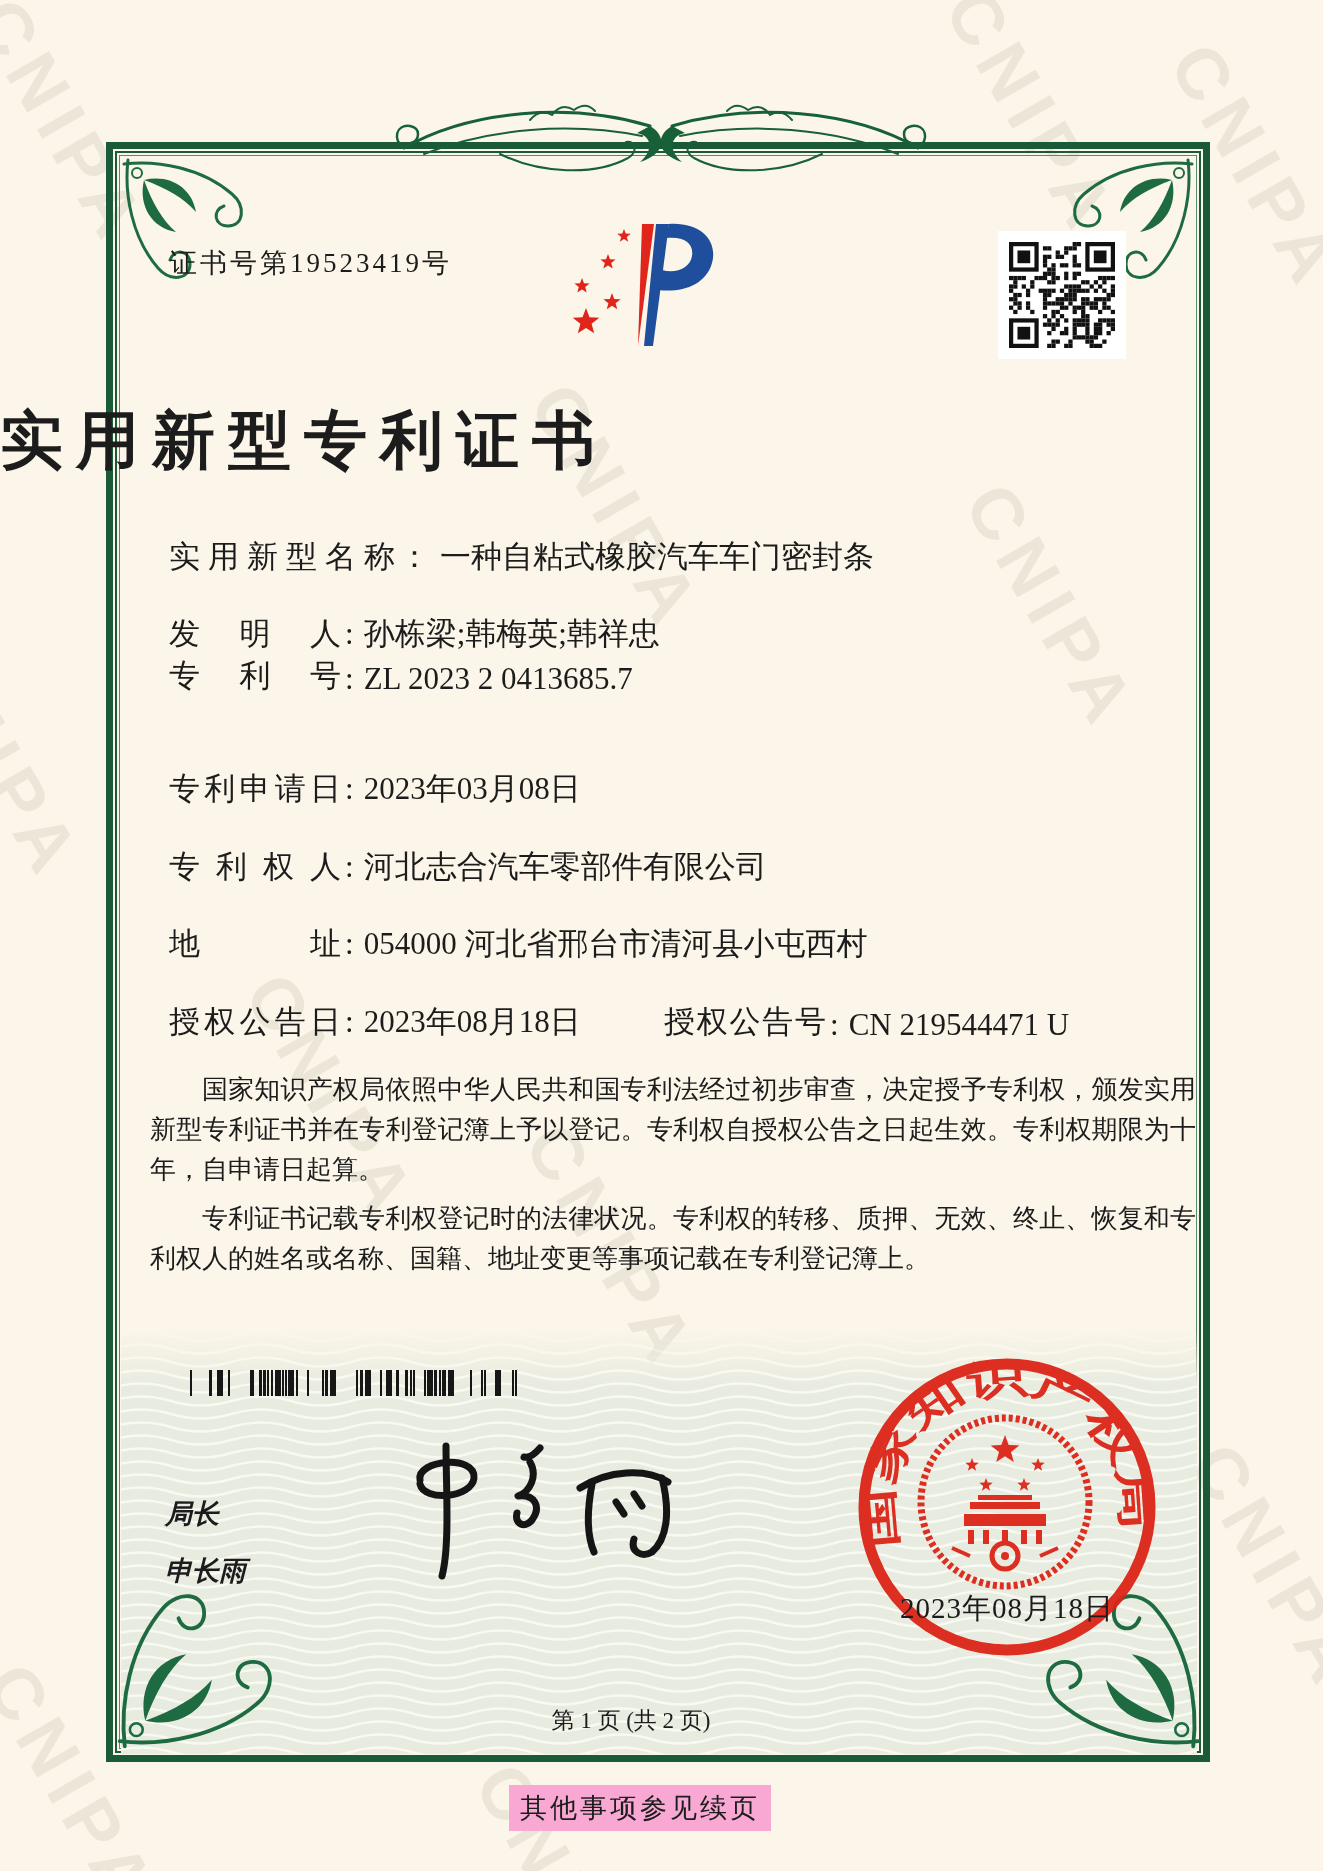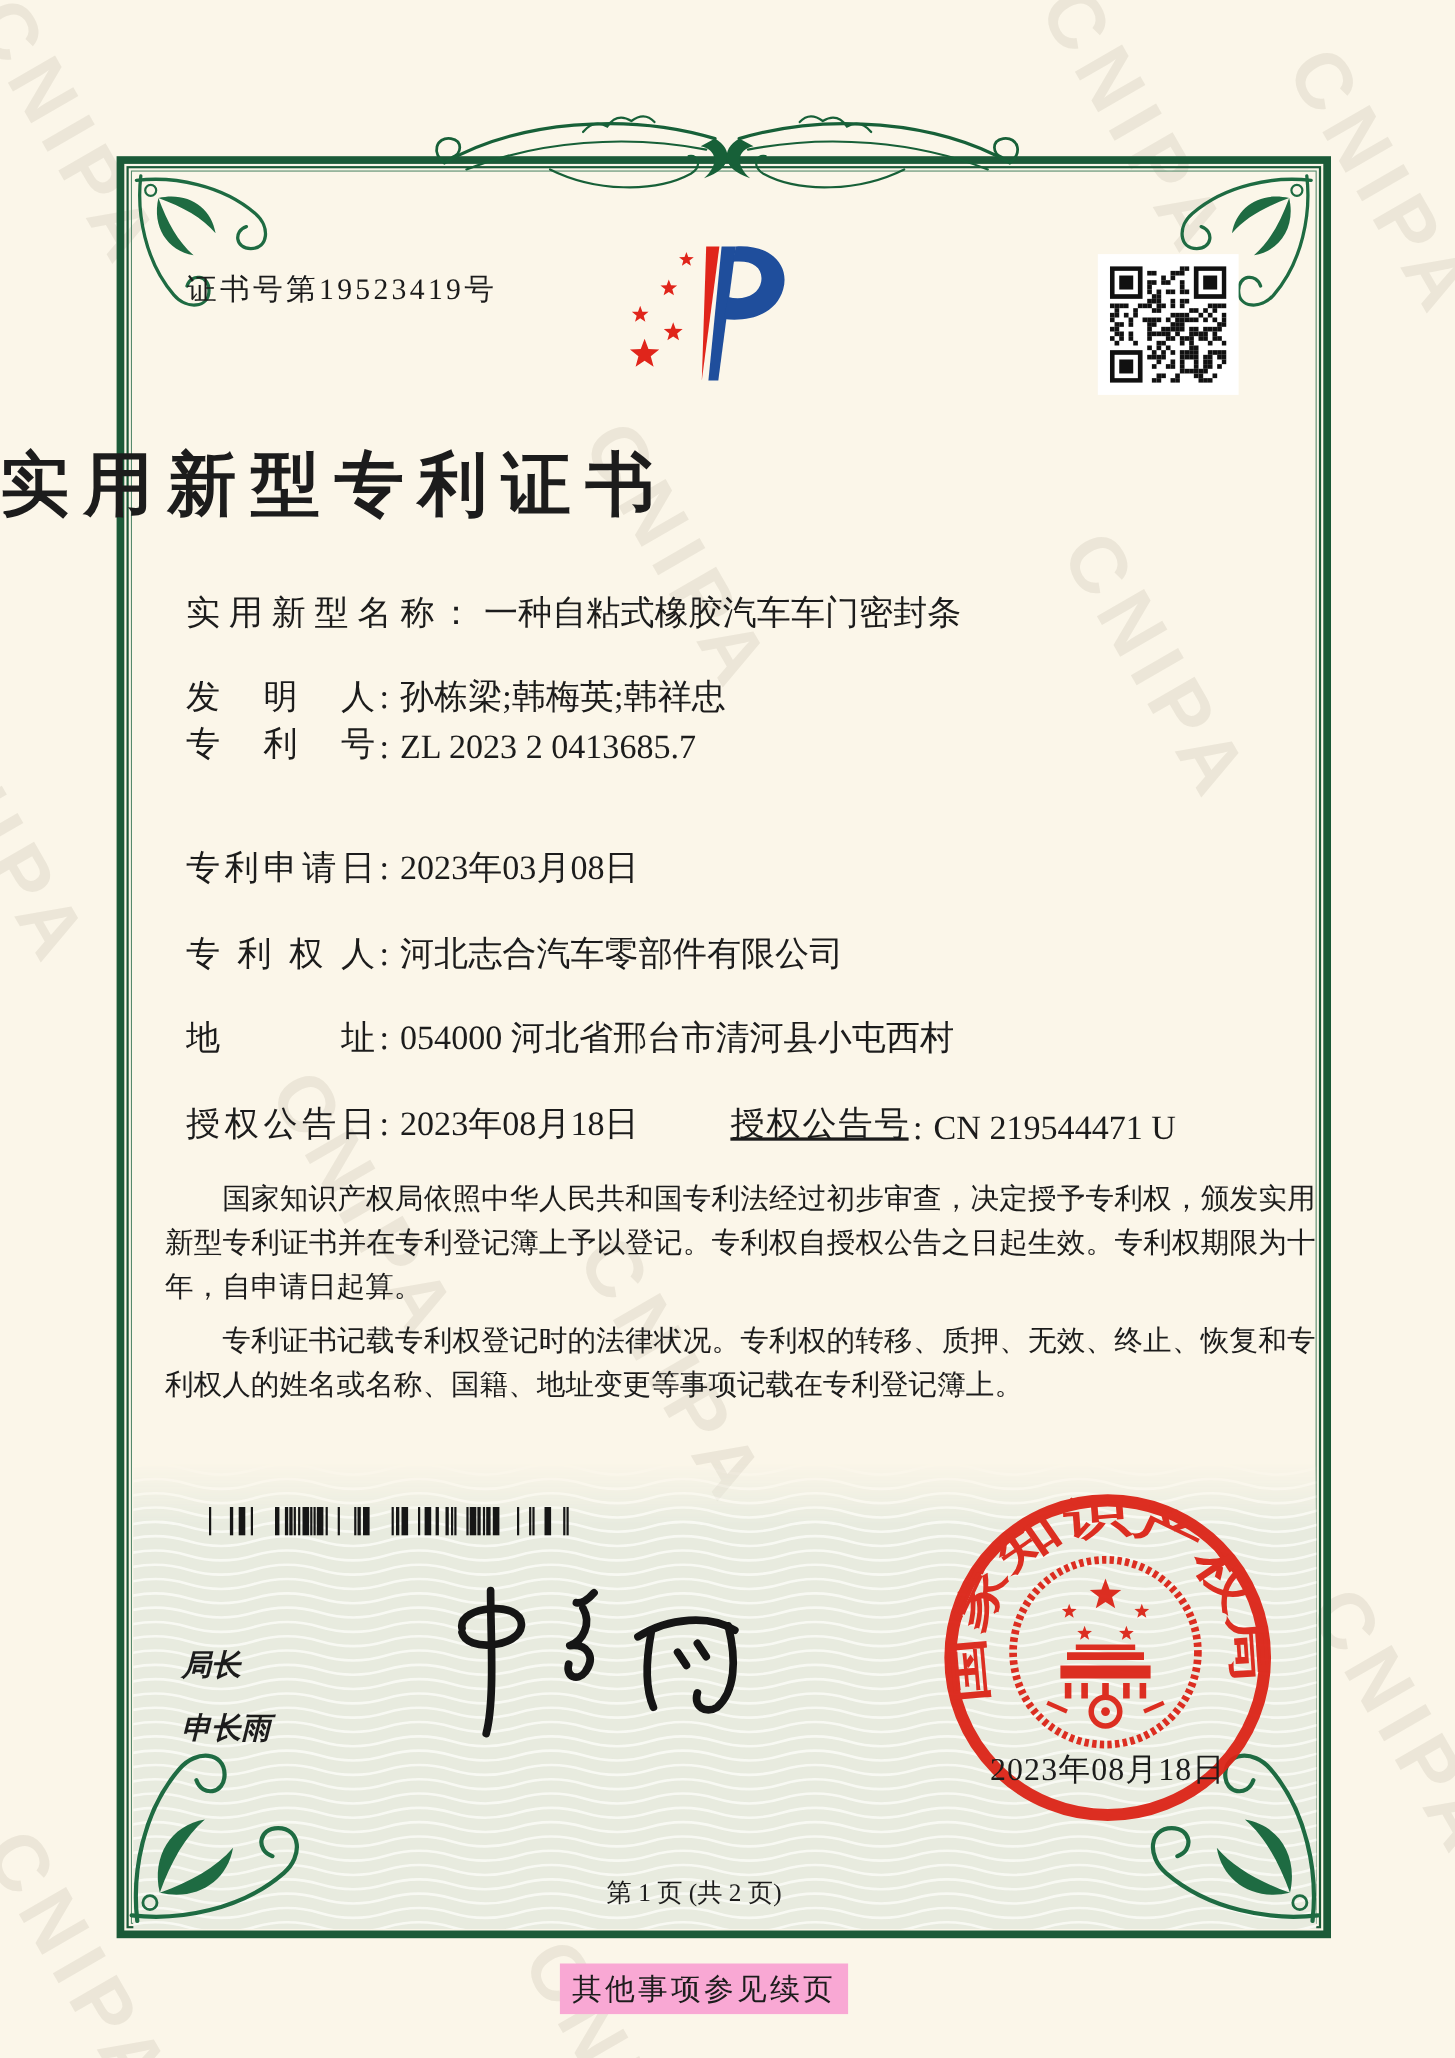--- a/index.html
+++ b/index.html
@@ -30,21 +30,21 @@
   .logo{position:absolute;left:552px;top:218px;z-index:4;}
   .qr-box{position:absolute;left:998px;top:231px;width:128px;height:128px;background:#fff;z-index:4;}
   .qr-box svg{position:absolute;left:11px;top:11px;}
   .title{position:absolute;left:0;top:398px;width:1296px;text-align:left;z-index:4;
          font-size:63px;font-weight:900;letter-spacing:13px;}
   .frow{position:absolute;left:169px;z-index:4;font-size:31px;white-space:nowrap;}
   .flabel{display:inline-block;width:172px;text-align:justify;text-align-last:justify;vertical-align:bottom;}
   .flabel.wide{width:226px;}
   .fcolon{display:inline-block;margin:0 10px 0 4px;}
   .fgroup2{position:absolute;left:664px;top:1001px;z-index:4;font-size:31px;white-space:nowrap;}
-  .fgroup2 .flabel{width:162px;text-decoration:underline;}
+  .fgroup2 .flabel{width:162px;}
   .paras{position:absolute;left:150px;top:1070px;width:1046px;z-index:4;
          font-size:26px;line-height:40px;text-align:justify;}
   .paras p{margin:0 0 9px 0;text-indent:2em;}
   .barcode{position:absolute;left:188px;top:1370px;z-index:4;}
   .officer{position:absolute;left:165px;top:1496px;z-index:4;
            font-family:"Liberation Sans","DejaVu Sans",sans-serif;font-weight:600;font-size:27px;font-style:italic;}
   .officer div{margin-bottom:21px;}
   .signature{position:absolute;left:380px;top:1436px;z-index:5;}
   .seal{position:absolute;left:852px;top:1352px;z-index:5;opacity:.95;}
   .pagenum{position:absolute;left:0;top:1705px;width:1262px;text-align:center;font-size:23px;z-index:4;}

